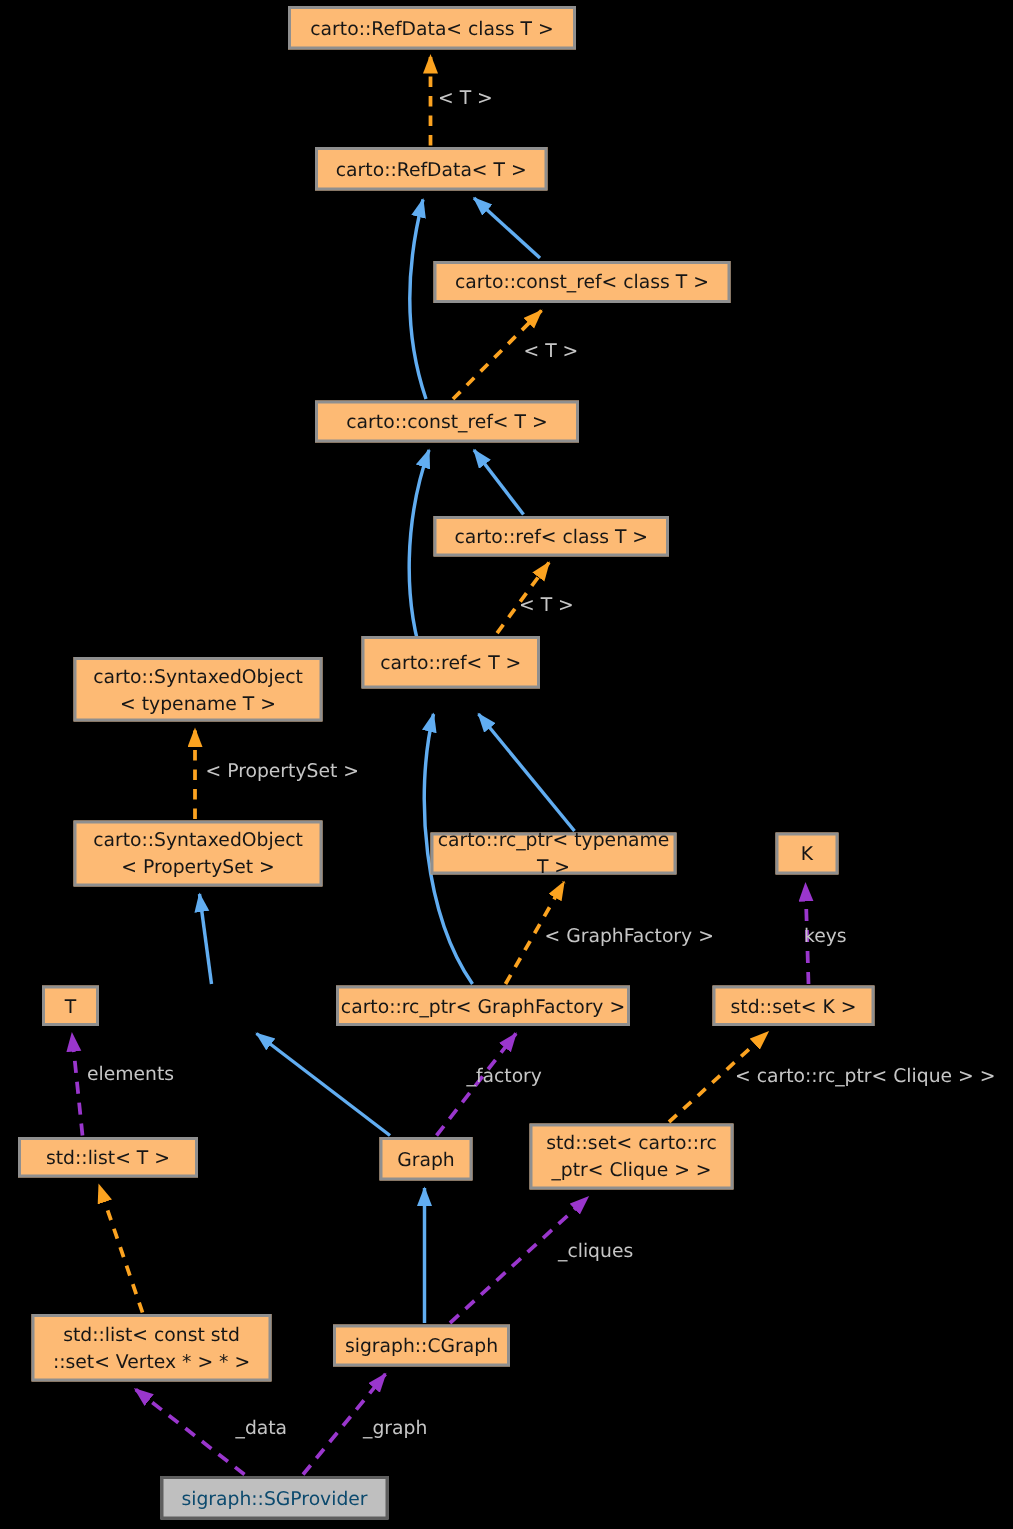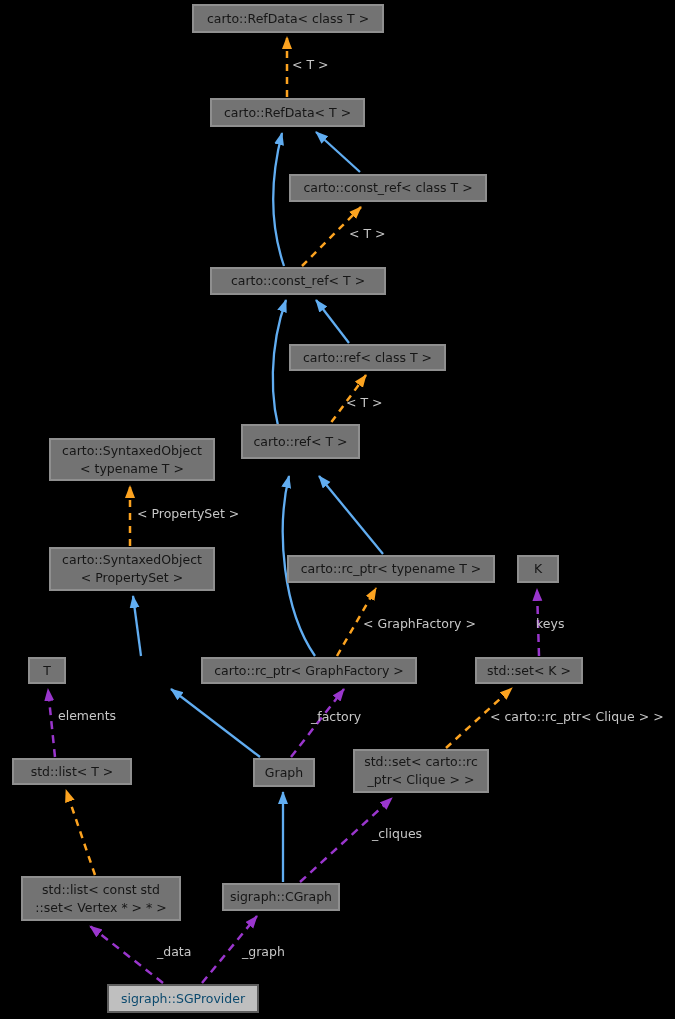--- a/index.html
+++ b/index.html
@@ -8,21 +8,21 @@
     width: 675px;
     height: 1019px;
     background: #000000;
     overflow: hidden;
     font-family: "DejaVu Sans", sans-serif;
   }
   #edges { position: absolute; left: 0; top: 0; }
   .node {
     position: absolute;
     box-sizing: border-box;
-    background: #737373;
+    background: #fdba74;
     border: 2px solid #8f8f8f;
     color: #161616;
     font-size: 12.5px;
     line-height: 18px;
     display: flex;
     align-items: center;
     justify-content: center;
     text-align: center;
     white-space: pre-line;
     z-index: 2;
@@ -97,28 +97,28 @@
   <div class="node" style="left:289px; top:344px; width:157px; height:27px">carto::ref&lt; class T &gt;</div>
 
   <div class="node" style="left:49px; top:438px; width:166px; height:43px">carto::SyntaxedObject
 &lt; typename T &gt;</div>
 
   <div class="node" style="left:241px; top:424px; width:119px; height:35px">carto::ref&lt; T &gt;</div>
 
   <div class="node" style="left:49px; top:547px; width:166px; height:44px">carto::SyntaxedObject
 &lt; PropertySet &gt;</div>
 
-  <div class="node" style="left:287px; top:555px; width:208px; height:28px">carto::rc_ptr&lt; typename T &gt;</div>
+  <div class="node" style="left:287px; top:555px; width:164px; height:28px">carto::rc_ptr&lt; typename T &gt;</div>
 
   <div class="node" style="left:517px; top:555px; width:42px; height:28px">K</div>
 
   <div class="node" style="left:28px; top:657px; width:38px; height:27px">T</div>
 
 
-  <div class="node" style="left:201px; top:657px; width:216px; height:27px">carto::rc_ptr&lt; GraphFactory &gt;</div>
+  <div class="node" style="left:224px; top:657px; width:196px; height:27px">carto::rc_ptr&lt; GraphFactory &gt;</div>
 
   <div class="node" style="left:475px; top:657px; width:108px; height:27px">std::set&lt; K &gt;</div>
 
   <div class="node" style="left:12px; top:758px; width:120px; height:27px">std::list&lt; T &gt;</div>
 
   <div class="node" style="left:253px; top:758px; width:62px; height:29px">Graph</div>
 
   <div class="node" style="left:353px; top:749px; width:136px; height:44px">std::set&lt; carto::rc
 _ptr&lt; Clique &gt; &gt;</div>
 

